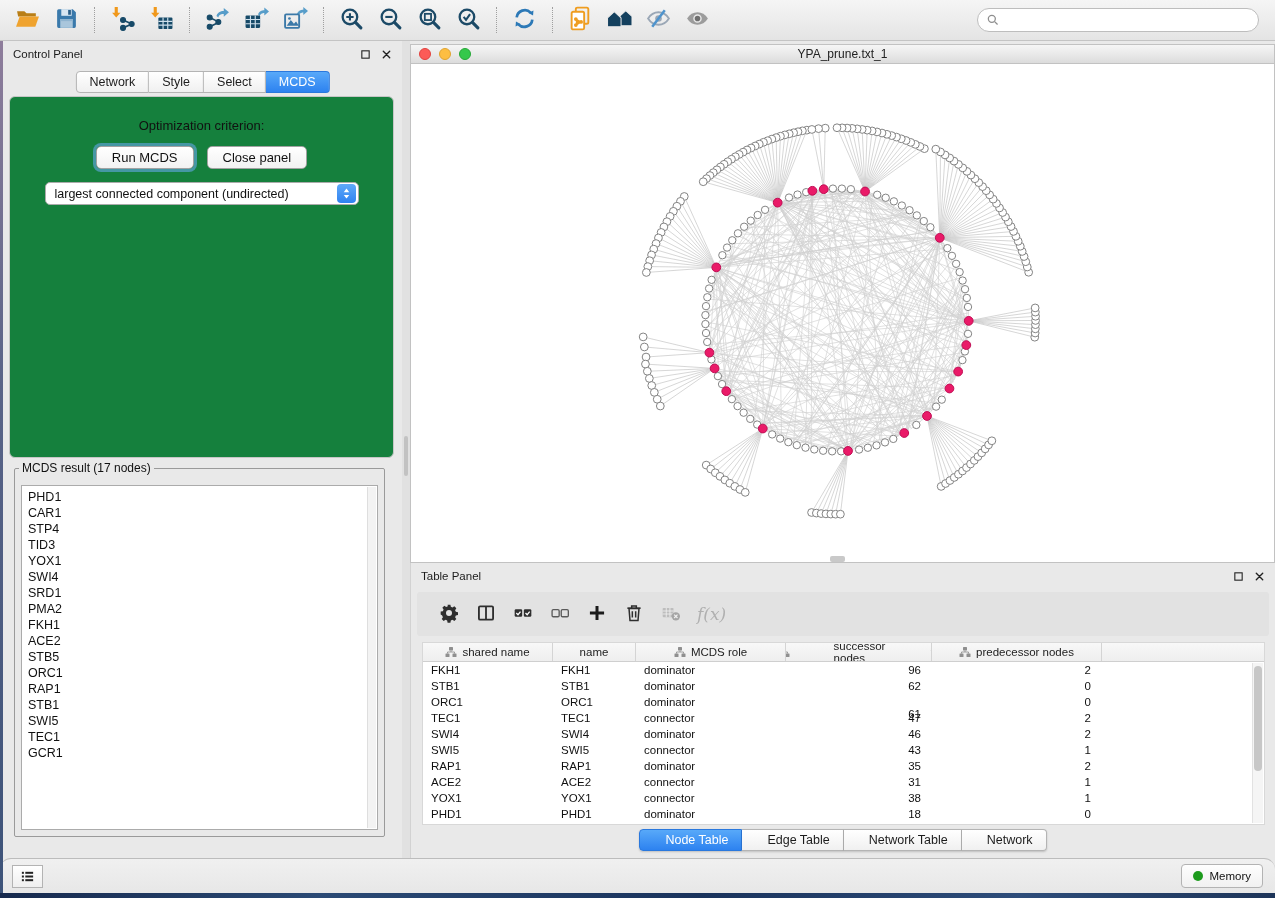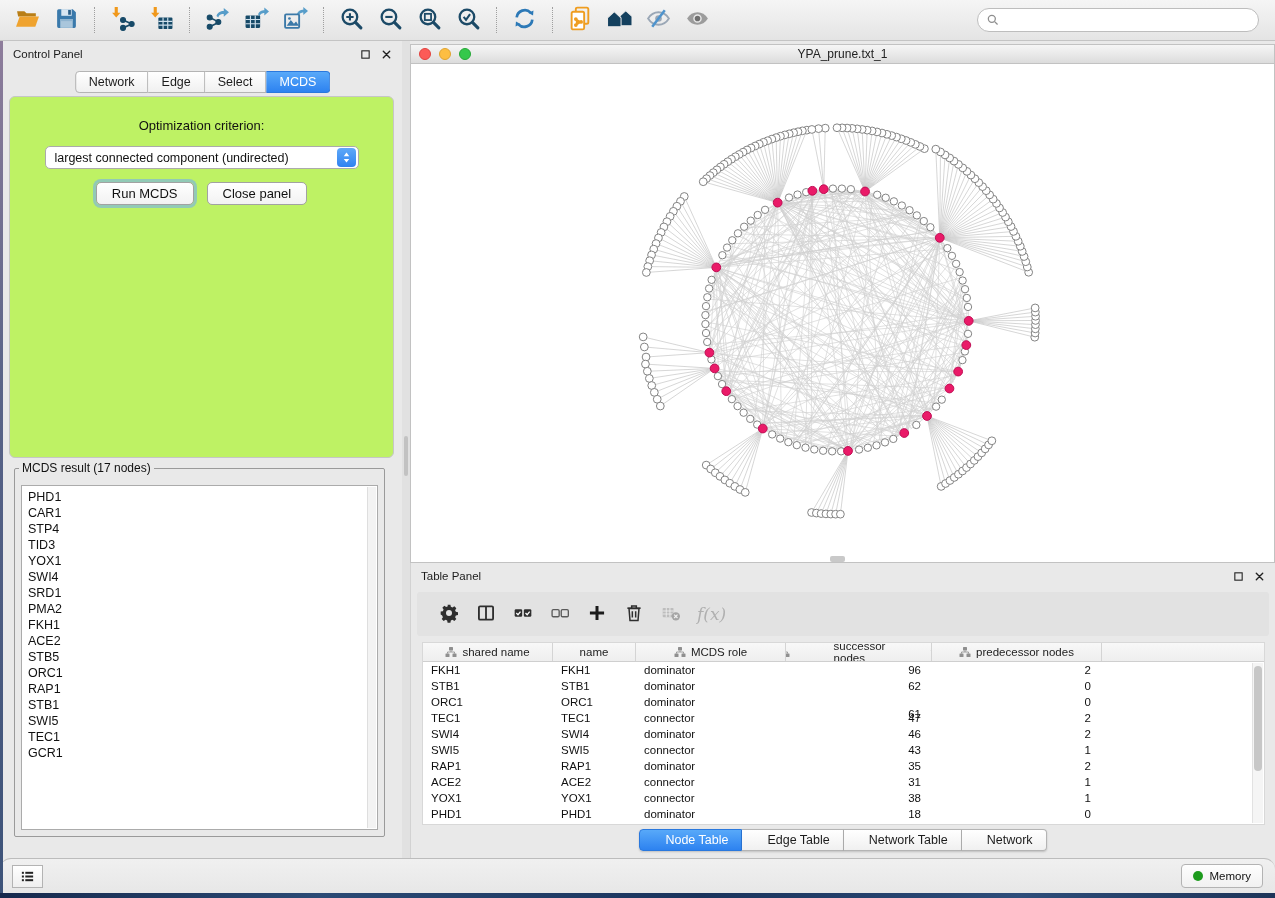--- a/index.html
+++ b/index.html
@@ -36,21 +36,21 @@
 
   .seg { display:flex; }
   .segbtn { font-family:"Liberation Sans",sans-serif; font-size:12.5px; padding:3px 13px; color:#1c1c1c;
             background:linear-gradient(#ffffff,#f0f0f0); border:1px solid #b4b4b4; border-left:none; cursor:default; }
   .segbtn:first-child { border-left:1px solid #b4b4b4; border-radius:4px 0 0 4px; }
   .segbtn:last-child { border-radius:0 4px 4px 0; }
   .segbtn.active { background:linear-gradient(#58a9f9,#2d82f0); color:#fff; border-color:#2a78dd; }
 
   #cp-tabs { position:absolute; left:50%; transform:translateX(-50%); top:30px; }
   #cp-body { position:absolute; left:6px; right:8px; top:55px; height:362px; border:1px solid #c6c6c6;
-             border-radius:6px; background:#bef264; }
+             border-radius:6px; background:#15803d; }
   #opt-label { margin-top:21px; text-align:center; font-size:13px; color:#111; }
   #criterion-select { margin:13px auto 0; width:314px; height:23px; background:#fff; border:1px solid #ababab;
                       border-radius:5px; display:flex; align-items:center; }
   #criterion-value { flex:1; font-size:12.5px; padding-left:9px; white-space:nowrap; color:#111; }
   #criterion-stepper { width:19px; height:19px; background:linear-gradient(#5fa9f8,#2f82f1); border-radius:4px;
                        margin-right:2px; display:flex; align-items:center; justify-content:center; }
   #criterion-stepper svg { width:11px; height:13px; }
   #cp-buttons { display:flex; justify-content:center; gap:13px; margin-top:13px; }
   #cp-buttons button { font:13px "Liberation Sans",sans-serif; padding:3px 15px; color:#111;
                        background:linear-gradient(#ffffff,#f2f2f2); border:1px solid #a2a2a2; border-radius:5px; }
@@ -275,38 +275,38 @@
           </span>
         <span class="pbtn">
             <svg viewBox="0 0 24 24" stroke="#222" stroke-width="3" stroke-linecap="round">
               <path d="M5 5l14 14M19 5L5 19"></path>
             </svg>
           </span>
       </span>
     </div>
     <div id="cp-tabs" class="seg">
         <button class="segbtn">Network</button>
-        <button class="segbtn">Edge</button>
+        <button class="segbtn">Style</button>
         <button class="segbtn">Select</button>
         <button class="segbtn active">MCDS</button>
       </div>
     <div id="cp-body">
       <div id="opt-label">Optimization criterion:</div>
+      <div id="cp-buttons">
+        <button id="run-mcds">Run MCDS</button>
+        <button id="close-panel-btn">Close panel</button>
+      </div>
       <div id="criterion-select">
         <span id="criterion-value">largest connected component (undirected)</span>
         <span id="criterion-stepper">
           <svg viewBox="0 0 24 28">
               <path d="M12 3l6 8H6z" fill="#fff"></path>
               <path d="M12 25l-6-8h12z" fill="#fff"></path>
             </svg>
         </span>
-      </div>
-      <div id="cp-buttons">
-        <button id="run-mcds">Run MCDS</button>
-        <button id="close-panel-btn">Close panel</button>
       </div>
     </div>
     <fieldset id="mcds-result">
       <legend>MCDS result (17 nodes)</legend>
       <div id="mcds-list">
           <div class="mcds-item">PHD1</div>
           <div class="mcds-item">CAR1</div>
           <div class="mcds-item">STP4</div>
           <div class="mcds-item">TID3</div>
           <div class="mcds-item">YOX1</div>

